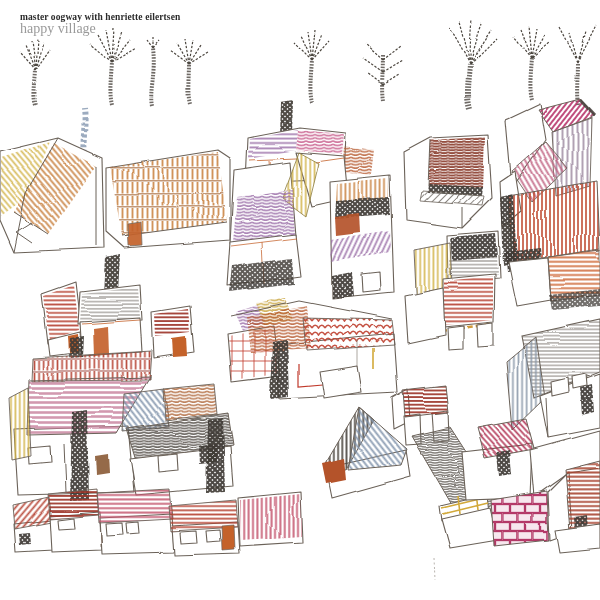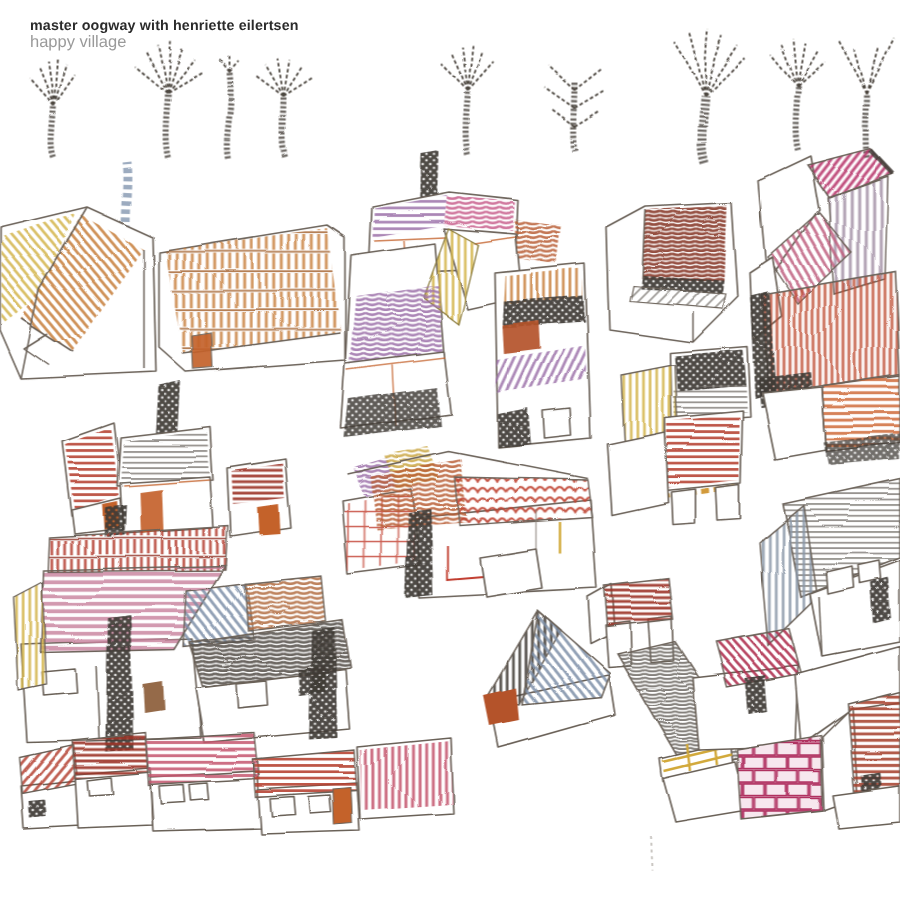--- a/index.html
+++ b/index.html
@@ -1,20 +1,20 @@
 <!DOCTYPE html>
 <html><head>
 <meta charset="utf-8">
 <style>
   html,body{margin:0;padding:0;background:#ffffff;}
   #cover{position:relative;width:600px;height:600px;background:#ffffff;overflow:hidden;
-         font-family:Liberation Sans, sans-serif;}
+         font-family:Liberation Serif, serif;}
   #titleblock{position:absolute;left:20px;top:12px;line-height:11px;}
   .artist{font-size:9.5px;font-weight:bold;color:#2b2b2b;letter-spacing:0.1px;}
-  .album{font-size:11px;font-weight:normal;color:#9a9a9a;}
+  .album{font-size:14px;font-weight:normal;color:#9a9a9a;}
   svg{position:absolute;left:0;top:0;}
   .w{fill:#ffffff;stroke:#6b6259;stroke-width:1.1;stroke-linejoin:round;}
   .ln{fill:none;stroke:#6b6259;stroke-width:1;stroke-linejoin:round;}
   .tree{fill:none;stroke:#4c463f;stroke-width:1.2;stroke-dasharray:2.4 1.6;}
   .trunk{fill:none;stroke:#55504a;stroke-width:4;stroke-dasharray:1.6 1.3;opacity:.85;}
 </style>
 </head>
 <body>
 
 <div id="cover">

